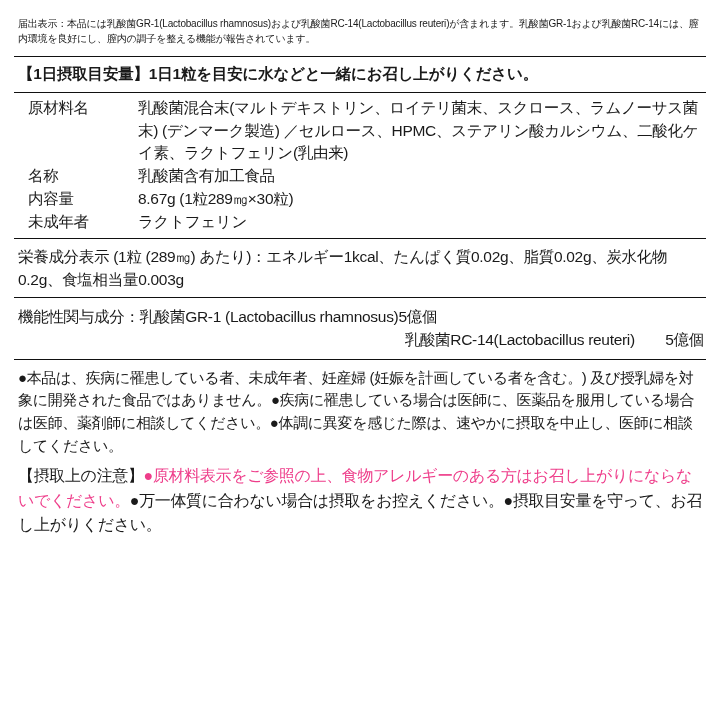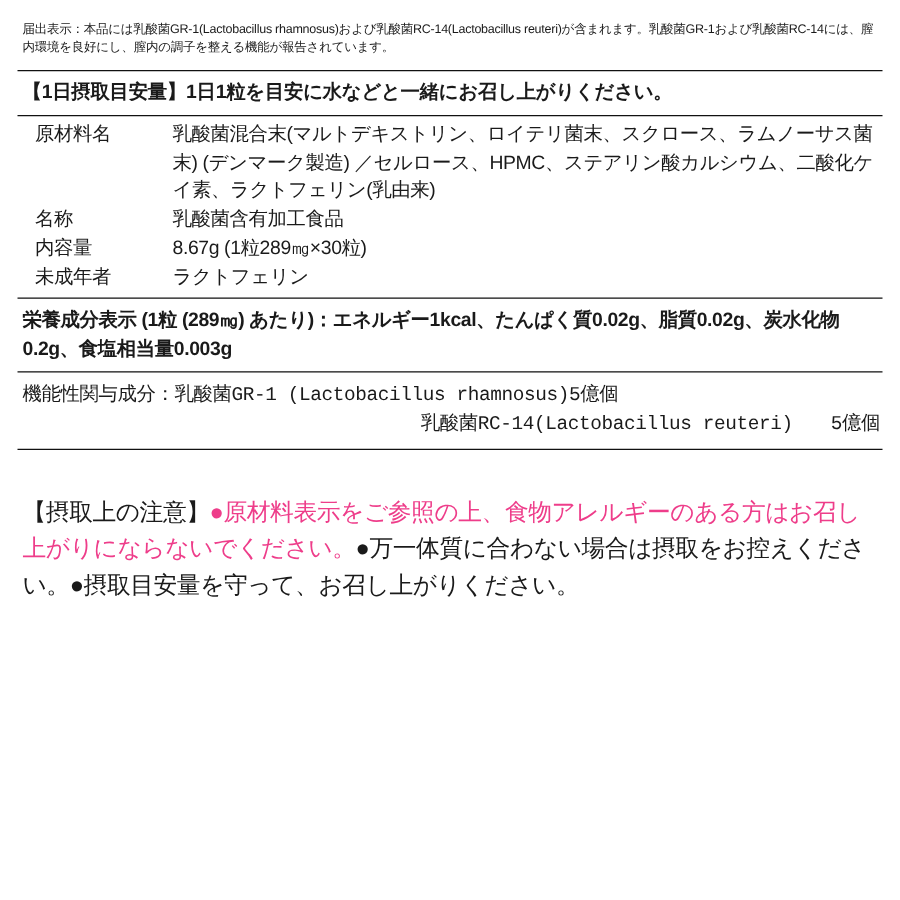--- a/index.html
+++ b/index.html
@@ -61,45 +61,42 @@
     white-space: nowrap;
   }
   table.spec td.v {
     padding-left: 2px;
   }
   .nutri {
     padding: 6px 2px 6px 4px;
     font-size: 15.5px;
     line-height: 1.5;
     letter-spacing: -0.3px;
-    font-weight: bold;
   }
   .func {
     padding: 7px 2px 7px 4px;
     font-size: 15.5px;
     line-height: 1.5;
     letter-spacing: -0.3px;
-    font-family: Liberation Mono, monospace;
   }
   .func .l2 {
     padding-left: 126px;
     text-align: right;
   }
   .notes {
     padding: 7px 2px 2px 4px;
     font-size: 15px;
     line-height: 1.53;
     letter-spacing: -0.35px;
   }
   .caution {
     padding: 4px 2px 2px 4px;
-    font-size: 19px;
+    font-size: 16px;
     line-height: 1.53;
     letter-spacing: -0.35px;
-    margin-top: 32px;
   }
   .pink {
     color: #ee3d8a;
   }
 </style>
 </head>
 <body>
 
 <div class="page">
 
@@ -138,18 +135,19 @@
 
   <hr class="hr">
 
   <div class="func">
     <div>機能性関与成分：乳酸菌GR-1 (Lactobacillus rhamnosus)5億個</div>
     <div class="l2">乳酸菌RC-14(Lactobacillus reuteri)　　5億個</div>
   </div>
 
   <hr class="hr">
 
+  <div class="notes">●本品は、疾病に罹患している者、未成年者、妊産婦 (妊娠を計画している者を含む。) 及び授乳婦を対象に開発された食品ではありません。●疾病に罹患している場合は医師に、医薬品を服用している場合は医師、薬剤師に相談してください。●体調に異変を感じた際は、速やかに摂取を中止し、医師に相談してください。</div>
 
   <div class="caution">
     <span>【摂取上の注意】</span><span class="pink">●原材料表示をご参照の上、食物アレルギーのある方はお召し上がりにならないでください。</span><span>●万一体質に合わない場合は摂取をお控えください。●摂取目安量を守って、お召し上がりください。</span>
   </div>
 
 </div>
 
 </body></html>

